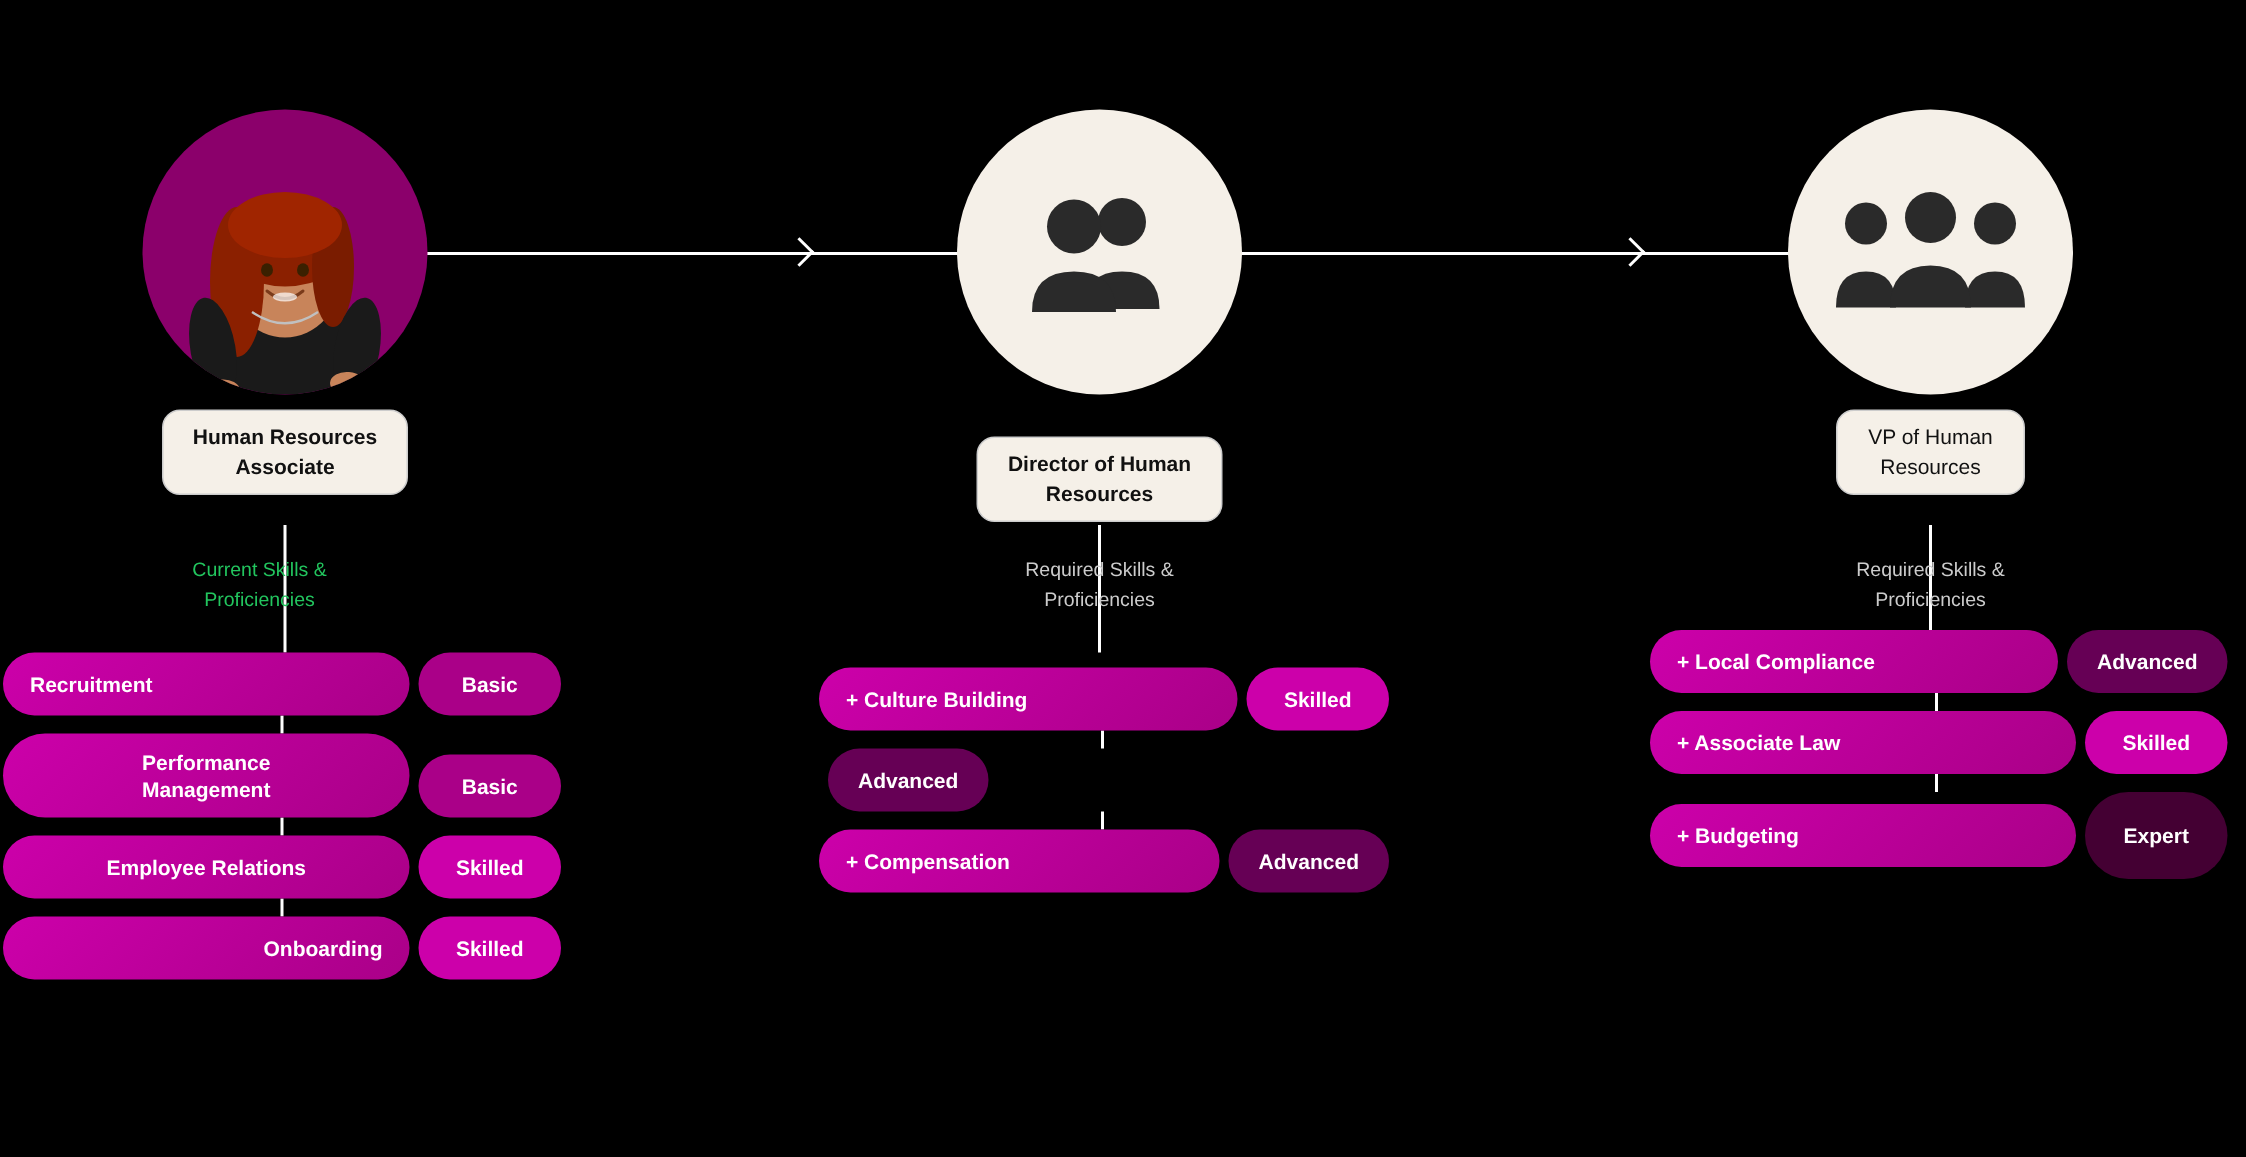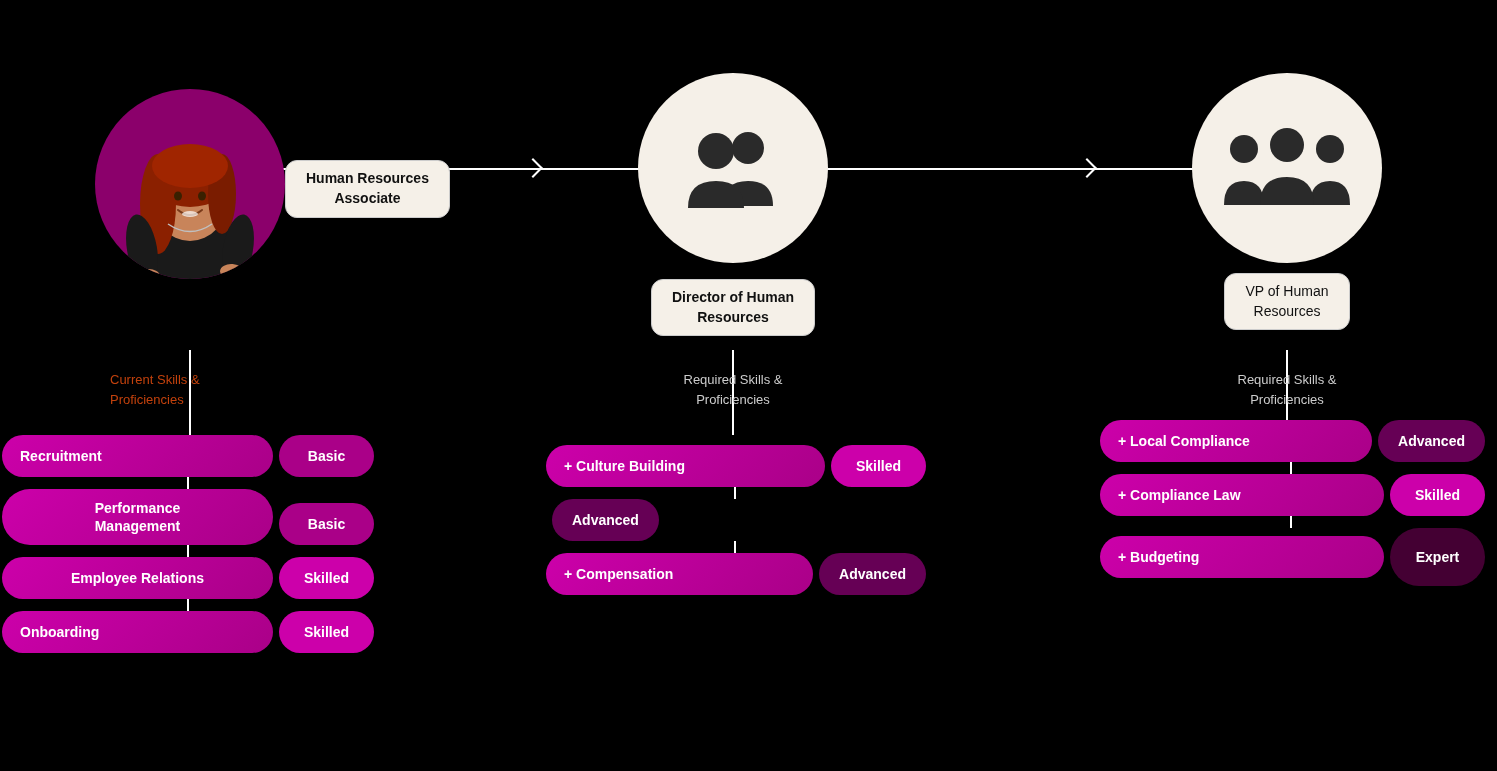--- a/index.html
+++ b/index.html
@@ -23,21 +23,21 @@
 <body>
 
 <div class="canvas">
 
   <div style="position:absolute; top:168px; left:185px; right:185px; height:2px; background:#fff;"></div>
 
   <div style="position:absolute; top:161px; left:526px; width:14px; height:14px; border-top:2.5px solid #fff; border-right:2.5px solid #fff; transform:rotate(45deg);"></div>
 
   <div style="position:absolute; top:161px; left:1080px; width:14px; height:14px; border-top:2.5px solid #fff; border-right:2.5px solid #fff; transform:rotate(45deg);"></div>
 
-  <div style="position:absolute; left:95px; top:89px; display:flex; flex-direction:row; align-items:center;">
+  <div style="position:absolute; left:95px; top:73px; display:flex; flex-direction:column; align-items:center;">
 
     <div style="width:190px; height:190px; border-radius:50%; background:#8B006B; overflow:hidden; display:flex; align-items:flex-end; justify-content:center;">
 
       <svg width="180" height="185" viewBox="0 0 180 185">
 
         <ellipse cx="90" cy="160" rx="55" ry="40" fill="#1a1a1a"></ellipse>
 
         <rect x="78" y="115" width="24" height="25" fill="#c8845a" rx="4"></rect>
 
         <ellipse cx="90" cy="105" rx="38" ry="42" fill="#c8845a"></ellipse>
@@ -65,21 +65,21 @@
       </svg>
     </div>
 
     <div style="background:#F5F0E8; border:1.5px solid #ccc; border-radius:12px; padding:8px 20px; text-align:center; font-size:14px; font-weight:700; color:#111; margin-top:10px; line-height:1.4;">
       <span>Human Resources<br>Associate</span>
     </div>
   </div>
 
   <div style="position:absolute; left:189px; top:350px; width:2px; height:85px; background:#fff;"></div>
 
-  <div style="position:absolute; left:110px; top:370px; width:190px; text-align:left; color:#c2410c; font-size:13px; line-height:1.5;">
+  <div style="position:absolute; left:78px; top:370px; width:190px; text-align:center; color:#22c55e; font-size:13px; line-height:1.5;">
     <span>Current Skills &amp;<br>Proficiencies</span>
   </div>
 
   <div style="position:absolute; left:2px; top:435px; width:372px;">
 
     <div style="display:flex; align-items:center; margin-bottom:12px;">
       <div style="background:linear-gradient(135deg,#CC00AA,#AA0088); color:#fff; font-weight:700; font-size:14px; padding:13px 18px; border-radius:30px; flex:1; "><span>Recruitment</span></div>
       <div style="background:#AA0088; color:#fff; font-weight:700; font-size:14px; padding:13px 20px; border-radius:30px; margin-left:6px; min-width:95px; text-align:center;"><span>Basic</span></div>
     </div>
 
@@ -91,38 +91,38 @@
     </div>
     <div style="width:2px; height:12px; background:#fff; margin-left:185px; margin-top:-12px; margin-bottom:0;"></div>
 
     <div style="display:flex; align-items:center; margin-bottom:12px;">
       <div style="background:linear-gradient(135deg,#CC00AA,#AA0088); color:#fff; font-weight:700; font-size:14px; padding:13px 18px; border-radius:30px; flex:1; text-align:center;"><span>Employee Relations</span></div>
       <div style="background:#CC00AA; color:#fff; font-weight:700; font-size:14px; padding:13px 20px; border-radius:30px; margin-left:6px; min-width:95px; text-align:center;"><span>Skilled</span></div>
     </div>
     <div style="width:2px; height:12px; background:#fff; margin-left:185px; margin-top:-12px; margin-bottom:0;"></div>
 
     <div style="display:flex; align-items:center; margin-bottom:12px;">
-      <div style="background:linear-gradient(135deg,#CC00AA,#AA0088); color:#fff; font-weight:700; font-size:14px; padding:13px 18px; border-radius:30px; flex:1; text-align:left;"><span>Onboarding</span></div>
+      <div style="background:linear-gradient(135deg,#CC00AA,#AA0088); color:#fff; font-weight:700; font-size:14px; padding:13px 18px; border-radius:30px; flex:1; text-align:right;"><span>Onboarding</span></div>
       <div style="background:#CC00AA; color:#fff; font-weight:700; font-size:14px; padding:13px 20px; border-radius:30px; margin-left:6px; min-width:95px; text-align:center;"><span>Skilled</span></div>
     </div>
   </div>
 
   <div style="position:absolute; left:638px; top:73px; display:flex; flex-direction:column; align-items:center;">
     <div style="width:190px; height:190px; border-radius:50%; background:#F5F0E8; display:flex; align-items:center; justify-content:center;">
 
       <svg width="110" height="85" viewBox="0 0 110 85" fill="none">
 
         <circle cx="70" cy="22" r="16" fill="#2a2a2a"></circle>
         <path d="M45 80 Q45 55 70 55 Q95 55 95 80" fill="#2a2a2a"></path>
 
         <circle cx="38" cy="25" r="18" fill="#2a2a2a"></circle>
         <path d="M10 82 Q10 55 38 55 Q66 55 66 82" fill="#2a2a2a"></path>
       </svg>
     </div>
-    <div style="background:#F5F0E8; border:1.5px solid #ccc; border-radius:12px; padding:8px 20px; text-align:center; font-size:14px; font-weight:700; color:#111; margin-top:16px; line-height:1.4;">
+    <div style="background:#F5F0E8; border:1.5px solid #ccc; border-radius:12px; padding:8px 20px; text-align:center; font-size:14px; font-weight:700; color:#111; margin-top:28px; line-height:1.4;">
       <span>Director of Human<br>Resources</span>
     </div>
   </div>
 
   <div style="position:absolute; left:732px; top:350px; width:2px; height:85px; background:#fff;"></div>
 
   <div style="position:absolute; left:638px; top:370px; width:190px; text-align:center; color:#ccc; font-size:13px; line-height:1.5;">
     <span>Required Skills &amp;<br>Proficiencies</span>
   </div>
 
@@ -173,21 +173,21 @@
 
   <div style="position:absolute; left:1100px; top:420px; width:385px;">
 
     <div style="display:flex; align-items:center; margin-bottom:12px;">
       <div style="background:linear-gradient(135deg,#CC00AA,#AA0088); color:#fff; font-weight:700; font-size:14px; padding:13px 18px; border-radius:30px; flex:1; text-align:left;"><span>+ Local Compliance</span></div>
       <div style="background:#660055; color:#fff; font-weight:700; font-size:14px; padding:13px 20px; border-radius:30px; margin-left:6px; min-width:95px; text-align:center;"><span>Advanced</span></div>
     </div>
     <div style="width:2px; height:12px; background:#fff; margin-left:190px; margin-top:-12px; margin-bottom:0;"></div>
 
     <div style="display:flex; align-items:center; margin-bottom:12px;">
-      <div style="background:linear-gradient(135deg,#CC00AA,#AA0088); color:#fff; font-weight:700; font-size:14px; padding:13px 18px; border-radius:30px; flex:1; text-align:left;"><span>+ Compliance Law</span></div>
+      <div style="background:linear-gradient(135deg,#CC00AA,#AA0088); color:#fff; font-weight:700; font-size:14px; padding:13px 18px; border-radius:30px; flex:1; text-align:left;"><span>+ Associate Law</span></div>
       <div style="background:#CC00AA; color:#fff; font-weight:700; font-size:14px; padding:13px 20px; border-radius:30px; margin-left:6px; min-width:95px; text-align:center;"><span>Skilled</span></div>
     </div>
     <div style="width:2px; height:12px; background:#fff; margin-left:190px; margin-top:-12px; margin-bottom:0;"></div>
 
     <div style="display:flex; align-items:center; ">
       <div style="background:linear-gradient(135deg,#CC00AA,#AA0088); color:#fff; font-weight:700; font-size:14px; padding:13px 18px; border-radius:30px; flex:1; text-align:left;"><span>+ Budgeting</span></div>
       <div style="background:#440033; color:#fff; font-weight:700; font-size:14px; padding:21px 20px; border-radius:30px; margin-left:6px; min-width:95px; text-align:center;"><span>Expert</span></div>
     </div>
   </div>
 

